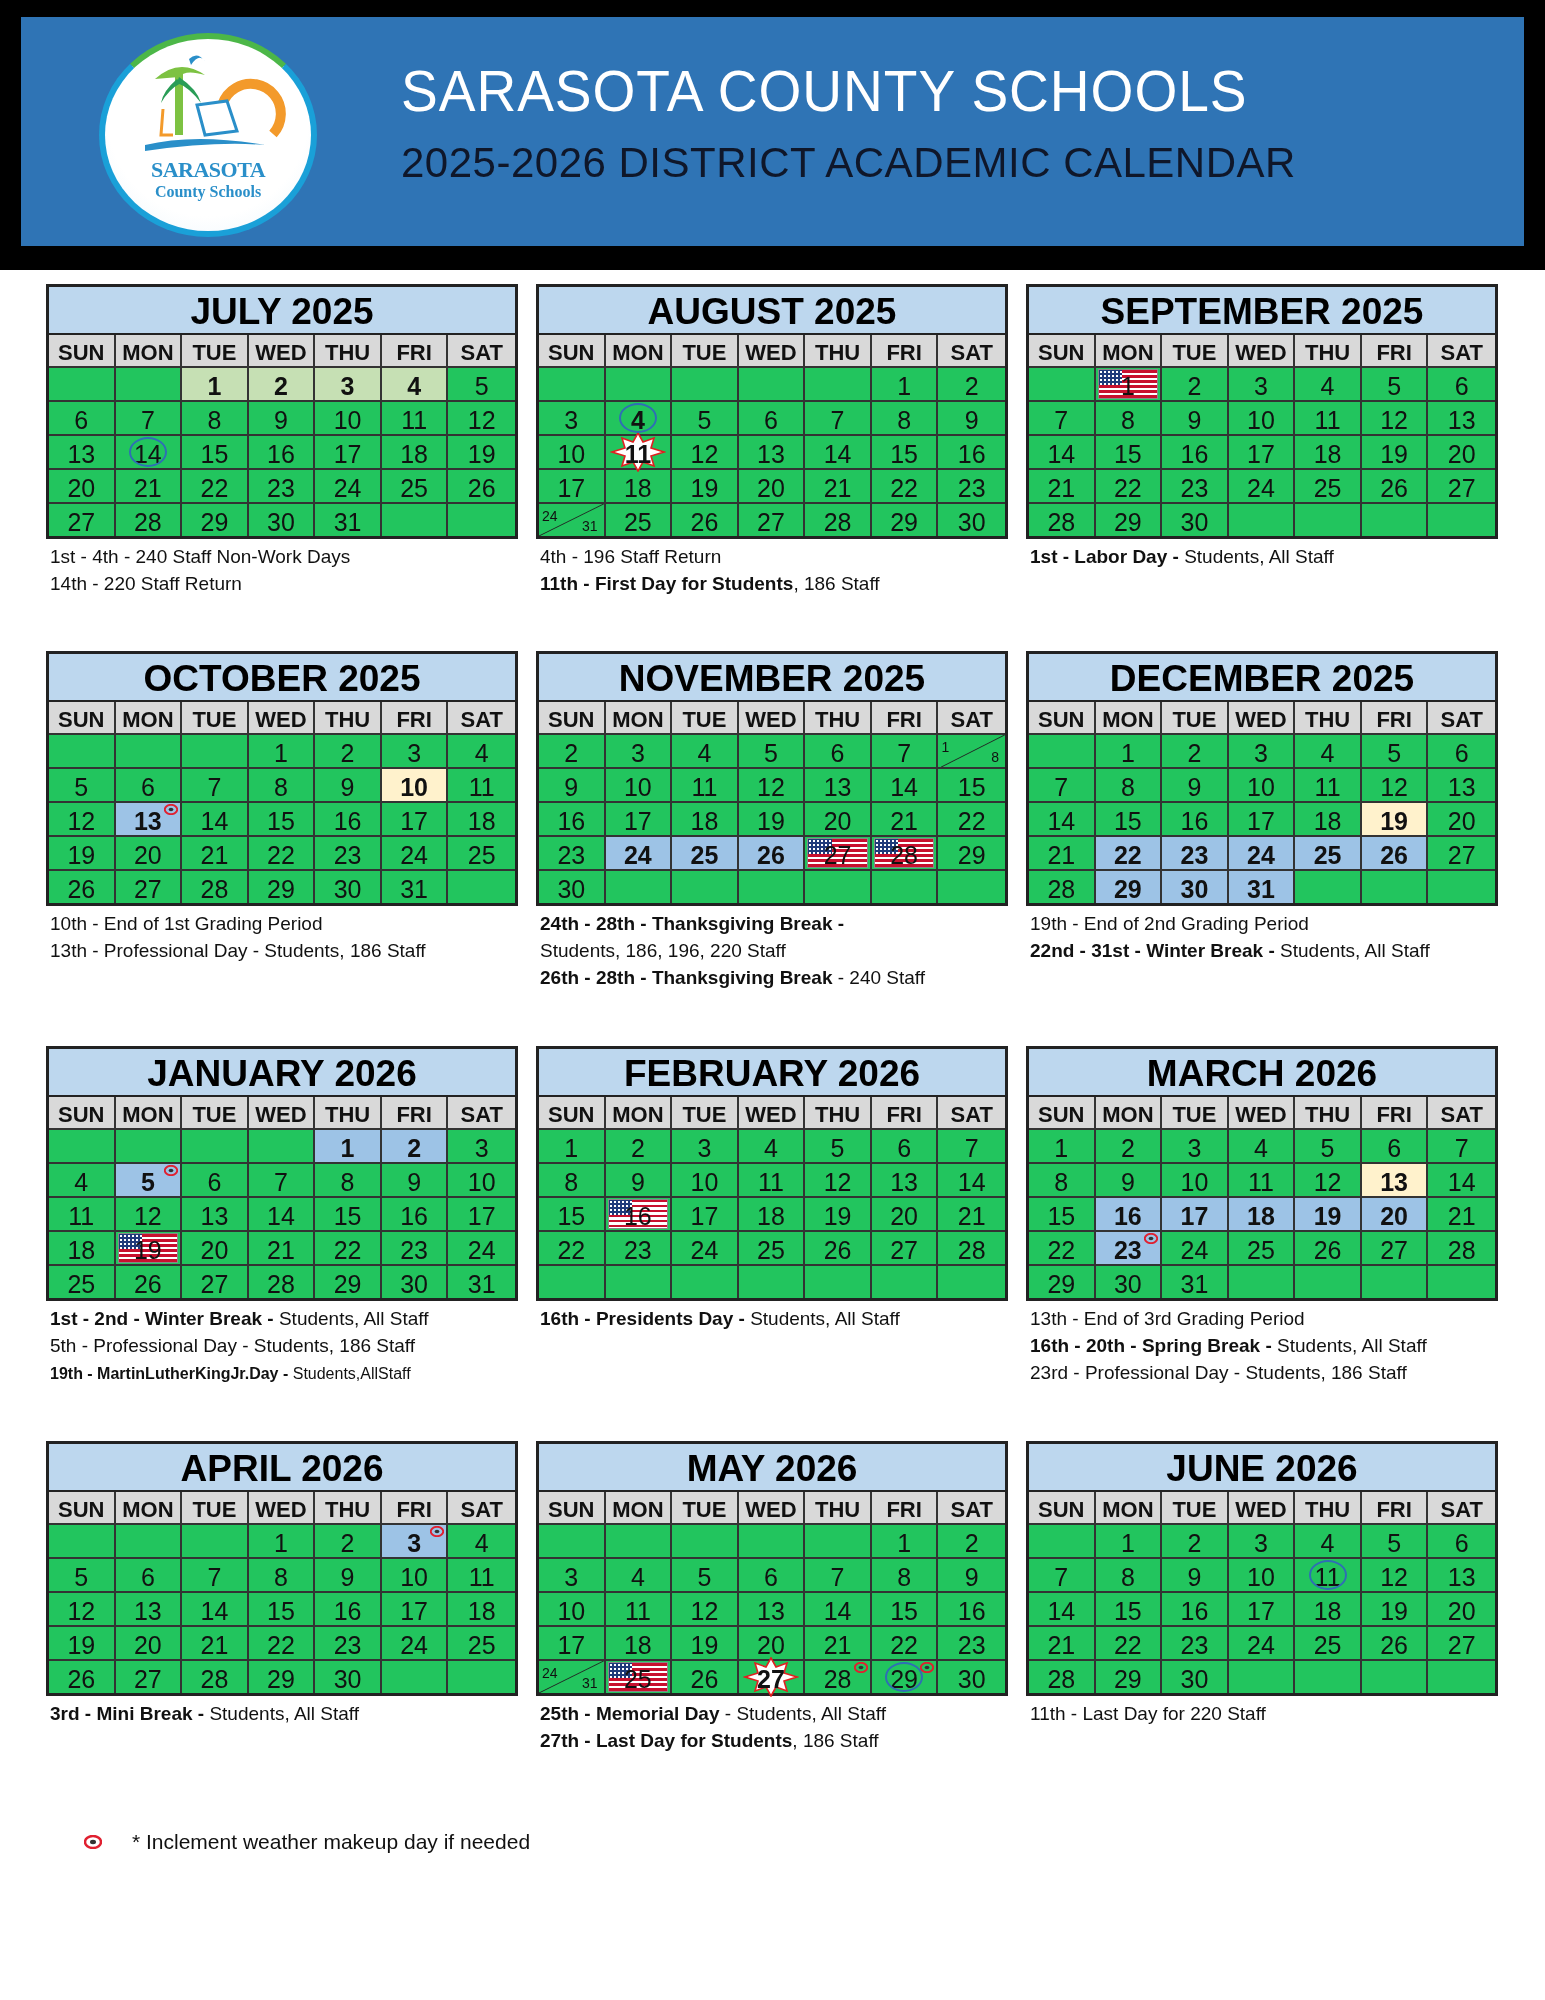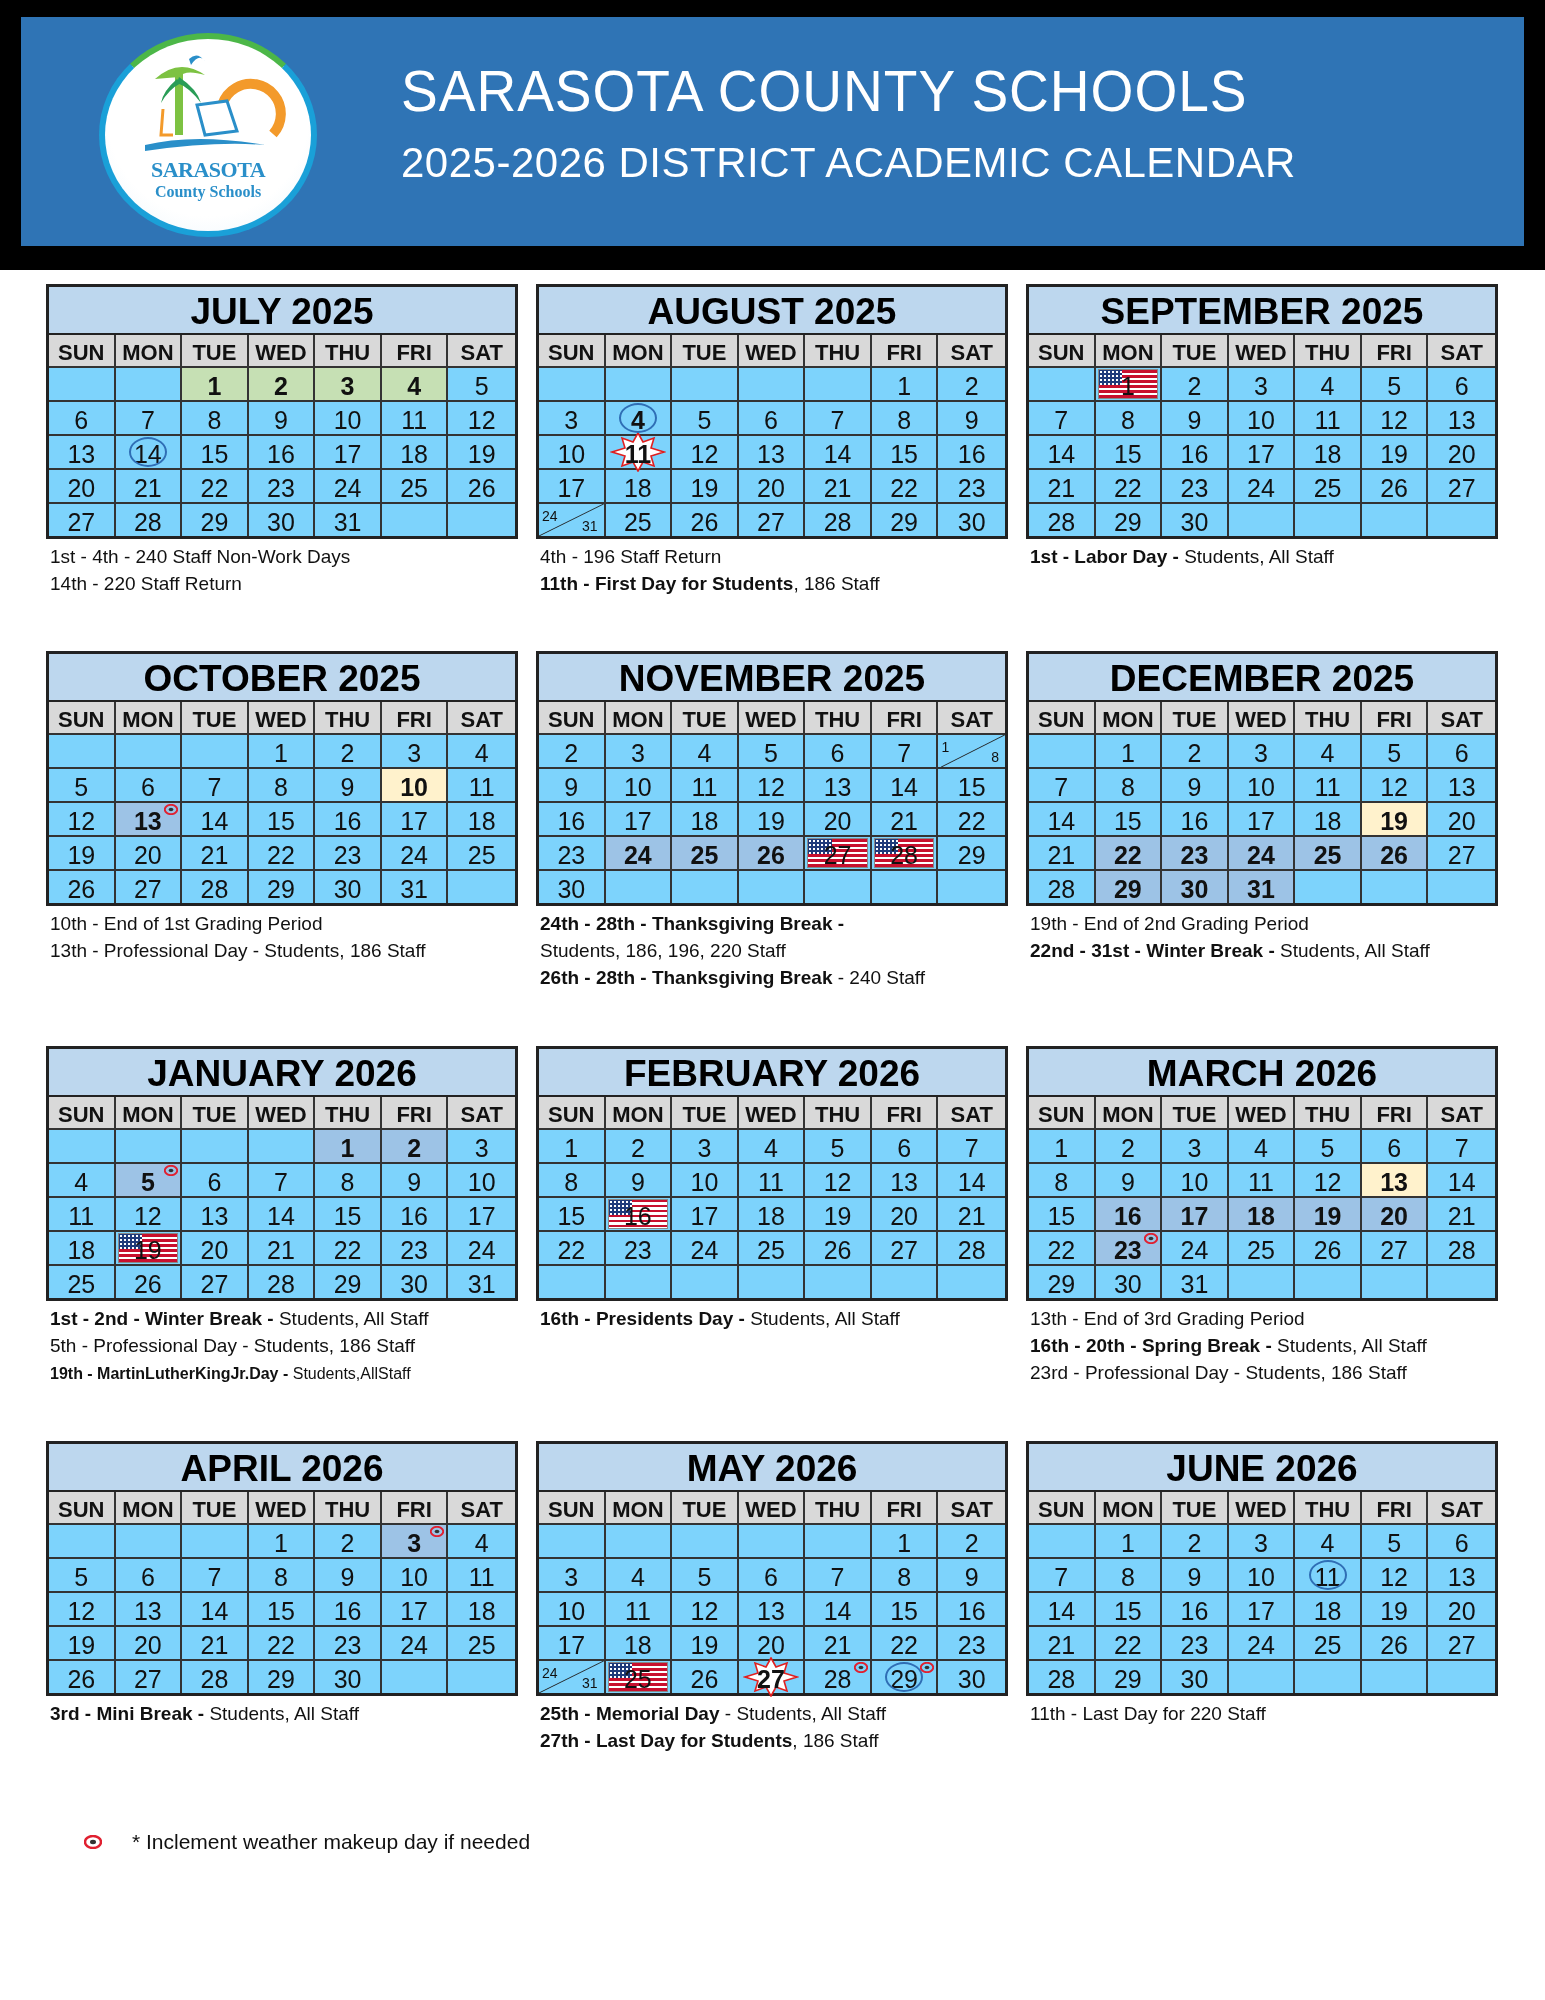--- a/index.html
+++ b/index.html
@@ -8,25 +8,25 @@
   .top-band { position: absolute; left: 0; top: 0; width: 1545px; height: 270px; background: #000; }
   .banner { position: absolute; left: 21px; top: 17px; width: 1503px; height: 229px; background: #2f74b5; }
   .logo { position: absolute; left: 78px; top: 16px; width: 218px; height: 204px; border-radius: 50%;
           background: radial-gradient(circle at 50% 40%, #ffffff 0%, #ffffff 65%, #eaf4fb 100%);
           border: 6px solid #1aa0d8; border-top-color: #4cb748; box-sizing: border-box; overflow: hidden; font-family: Liberation Serif, serif; }
   .logo svg { position: absolute; left: 0; top: 0; }
   .logo-line1 { position: absolute; left: 0; width: 100%; top: 118px; text-align: center; font-weight: bold; font-size: 22px; color: #2a8fc9; letter-spacing: -0.5px; }
   .logo-line2 { position: absolute; left: 0; width: 100%; top: 144px; text-align: center; font-weight: bold; font-size: 16px; color: #2a8fc9; }
 
   .title1 { position: absolute; left: 380px; top: 40px; font-size: 58px; color: #fff; font-weight: normal; letter-spacing: 1px; transform: scaleX(0.95); transform-origin: left; }
-  .title2 { position: absolute; left: 380px; top: 122px; font-size: 42px; color: #ffffff; letter-spacing: 0.5px; }
+  .title2 { position: absolute; left: 380px; top: 122px; font-size: 42px; color: #0f172a; letter-spacing: 0.5px; }
   .address { position: absolute; left: 410px; top: 178px; font-size: 23px; color: #fff; }
 
   .month { position: absolute; width: 472px; }
-  .cal { border: 3px solid #222; box-sizing: border-box; width: 472px; background: #7dd3fc; }
+  .cal { border: 3px solid #222; box-sizing: border-box; width: 472px; background: #22c55e; }
   .cal-title { height: 46px; background: #bdd7ee; border-bottom: 2px solid #222; text-align: center; font-weight: bold; font-size: 37px; line-height: 50px; color: #000; }
   .cal-grid { display: grid; grid-template-columns: repeat(7, 1fr); }
   .dow { height: 31px; background: #d9d9d9; border-right: 2px solid #333; border-bottom: 2px solid #333; text-align: center; font-weight: bold; font-size: 22px; line-height: 36px; overflow: hidden; }
   .dow:nth-child(7n) { border-right: none; }
   .day { position: relative; height: 32px; border-right: 2px solid #333; border-bottom: 2px solid #333; text-align: center; font-size: 25px; line-height: 36px; }
   .day:nth-child(7n) { border-right: none; }
   .cal-grid .day.lastrow { border-bottom: none; }
   .day.green { background: #c6e0b4; font-weight: bold; }
   .day.blue { background: #9dc3e6; font-weight: bold; }
   .day.yellow { background: #fff2cc; font-weight: bold; }

